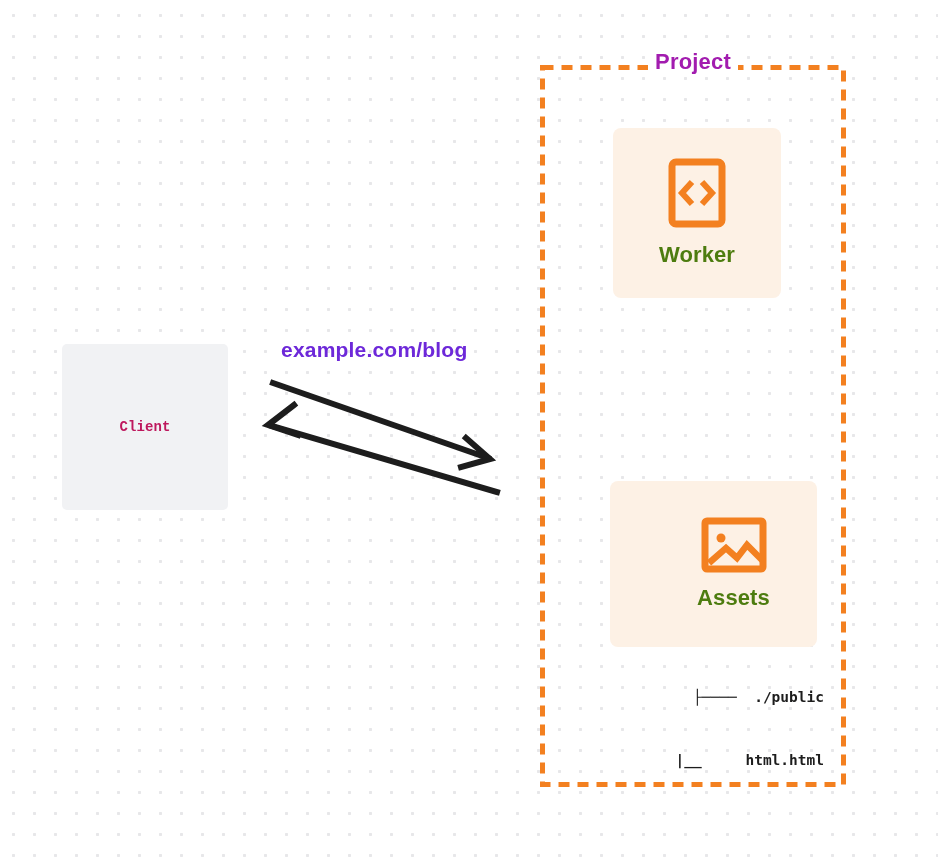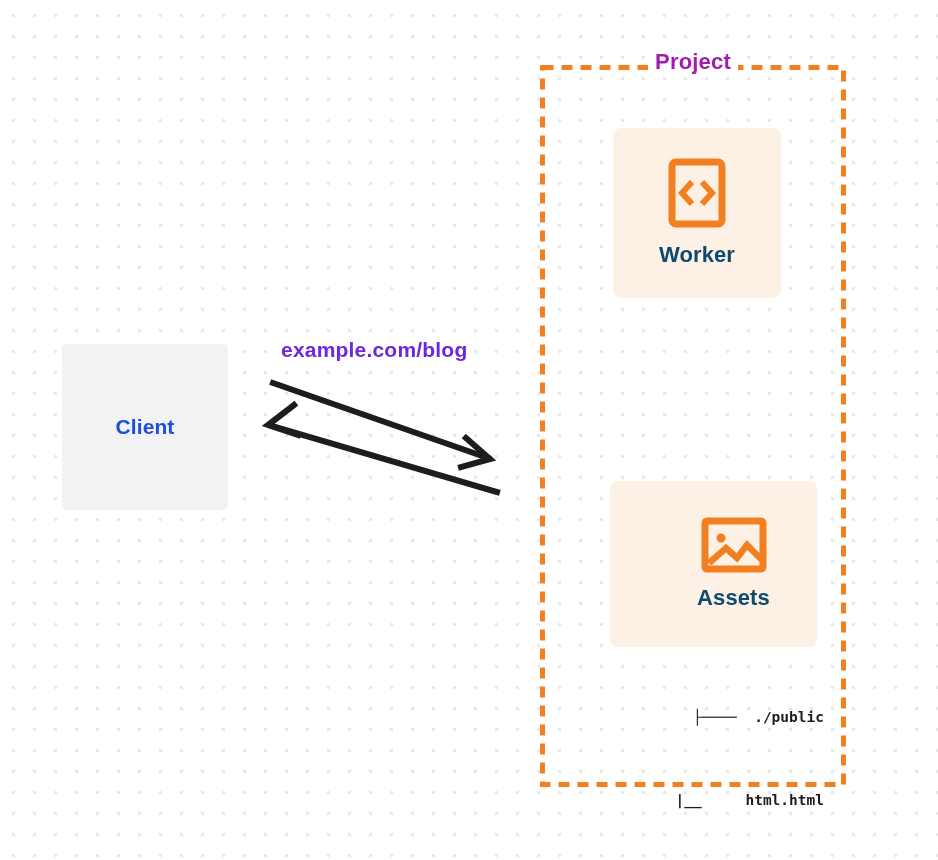--- a/index.html
+++ b/index.html
@@ -37,24 +37,25 @@
     top: 344px;
     width: 166px;
     height: 166px;
     background: #F1F2F4;
     border-radius: 5px;
     display: flex;
     align-items: center;
     justify-content: center;
   }
   #client-box .box-label {
-    font-size: 21px;
-    font-weight: bold;
-    color: #1d4ed8;
+    font-size: 14px;
+    font-weight: bold;
+    color: #be185d;
     letter-spacing: 0.1px;
+    font-family: Liberation Mono, monospace;
   }
 
   
   #project-container {
     left: 540px;
     top: 65px;
     width: 306px;
     height: 722px;
     box-sizing: border-box;
   }
@@ -103,41 +104,41 @@
     height: 166px;
     padding-left: 40px;
   }
   .service-card .card-icon {
     margin-bottom: 14px;
     line-height: 0;
   }
   .service-card .card-label {
     font-size: 22px;
     font-weight: bold;
-    color: #0c4a6e;
+    color: #4d7c0f;
     letter-spacing: 0.1px;
   }
   #assets-card .card-icon { margin-bottom: 12px; }
 
   
   #assets-file-tree {
     position: absolute;
     left: 40px;   
     top: 580px;   
     width: 244px;
     font-family: "DejaVu Sans Mono", "Liberation Mono", monospace;
     font-size: 14.5px;
     font-weight: bold;
     color: #1d1d1d;
     line-height: 21px;
     white-space: pre;
     text-align: right;
     letter-spacing: 0px;
   }
-  #assets-file-tree .tree-line { display: block; margin-top: 20px; }
+  #assets-file-tree .tree-line { display: block; }
 
   
   #request-arrows {
     left: 250px;
     top: 365px;
     width: 265px;
     height: 145px;
     z-index: 3;
   }
   #url-label {

